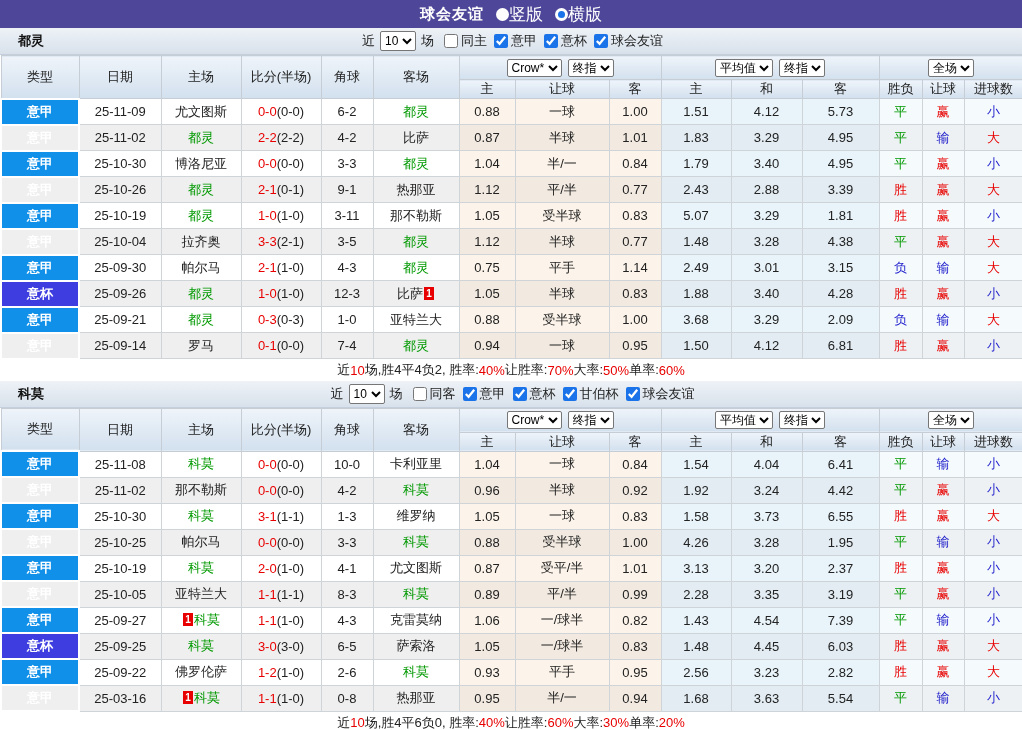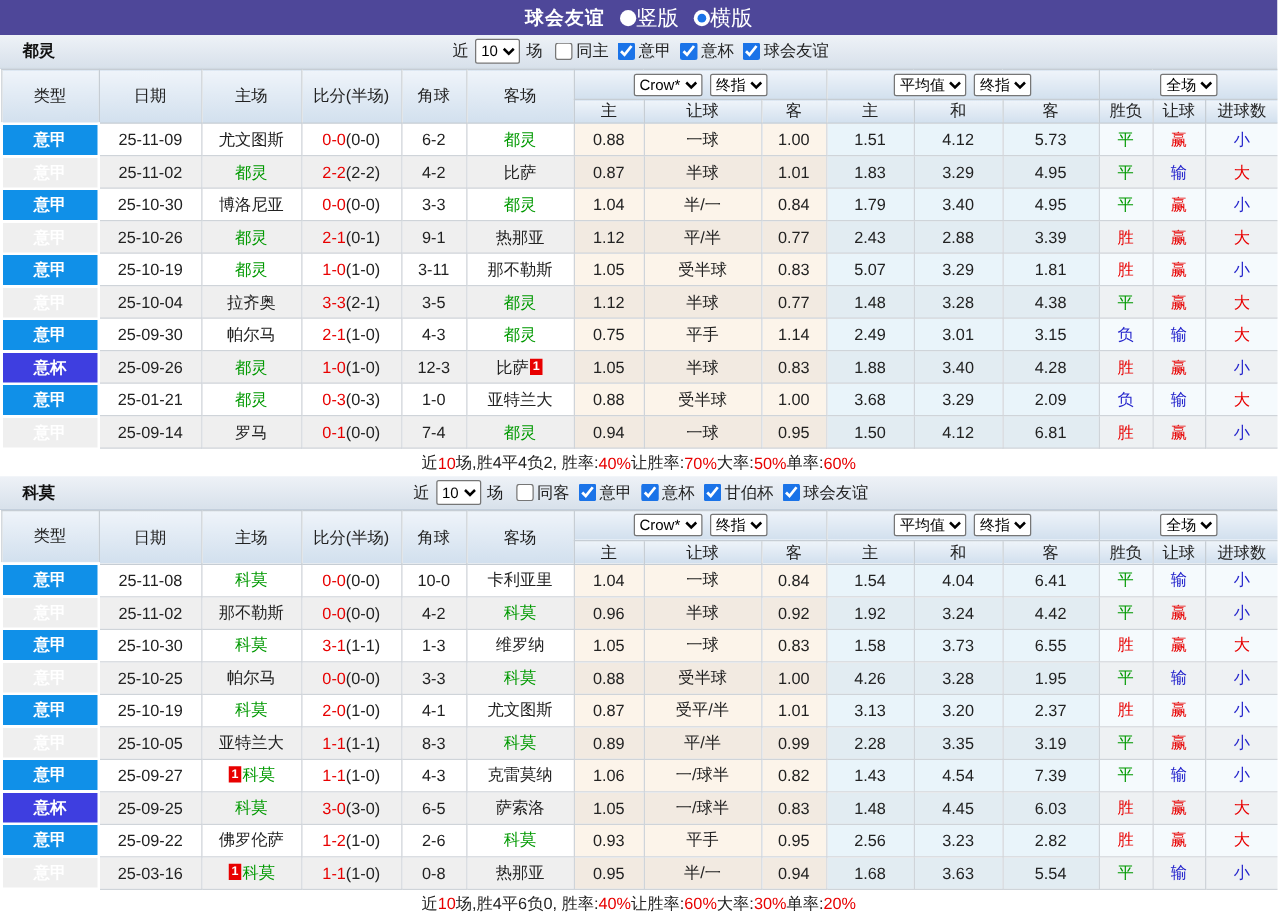--- a/index.html
+++ b/index.html
@@ -259,21 +259,21 @@
             <td class="odds">0.83</td>
             <td class="avg">1.88</td>
             <td class="avg">3.40</td>
             <td class="avg">4.28</td>
             <td class="res"><span class="r">胜</span></td>
             <td class="res"><span class="r">赢</span></td>
             <td class="res"><span class="b">小</span></td>
           </tr>
           <tr>
             <td class="league">意甲</td>
-            <td>25-01-21</td>
+            <td>25-09-21</td>
             <td><span class="focus">都灵</span></td>
             <td class="score"><span class="r">0-3</span><span class="half">(0-3)</span></td>
             <td>1-0</td>
             <td><span>亚特兰大</span></td>
             <td class="odds">0.88</td>
             <td class="odds">受半球</td>
             <td class="odds">1.00</td>
             <td class="avg">3.68</td>
             <td class="avg">3.29</td>
             <td class="avg">2.09</td>

